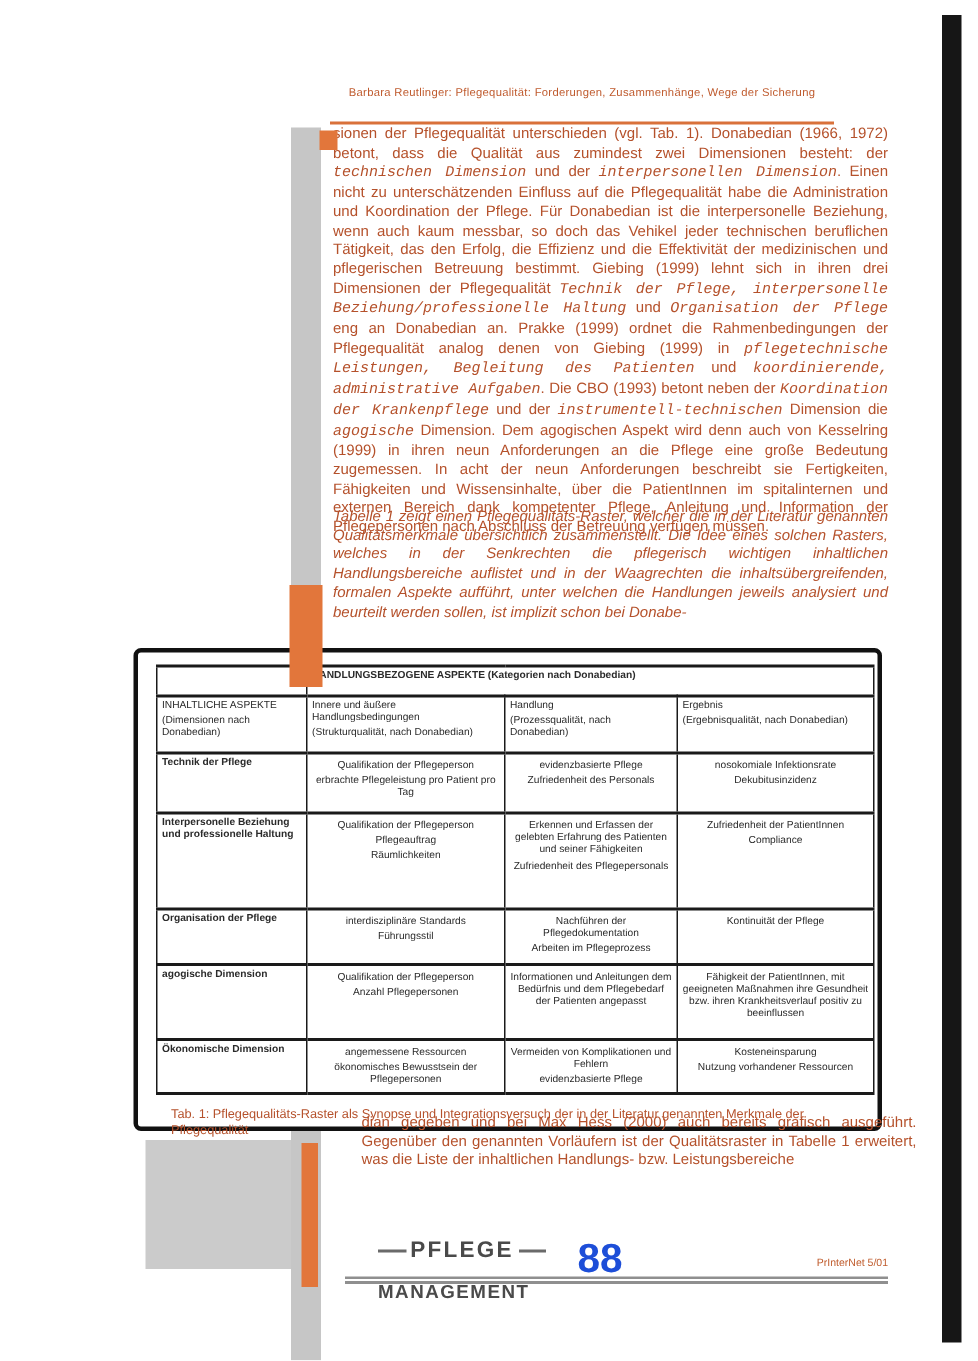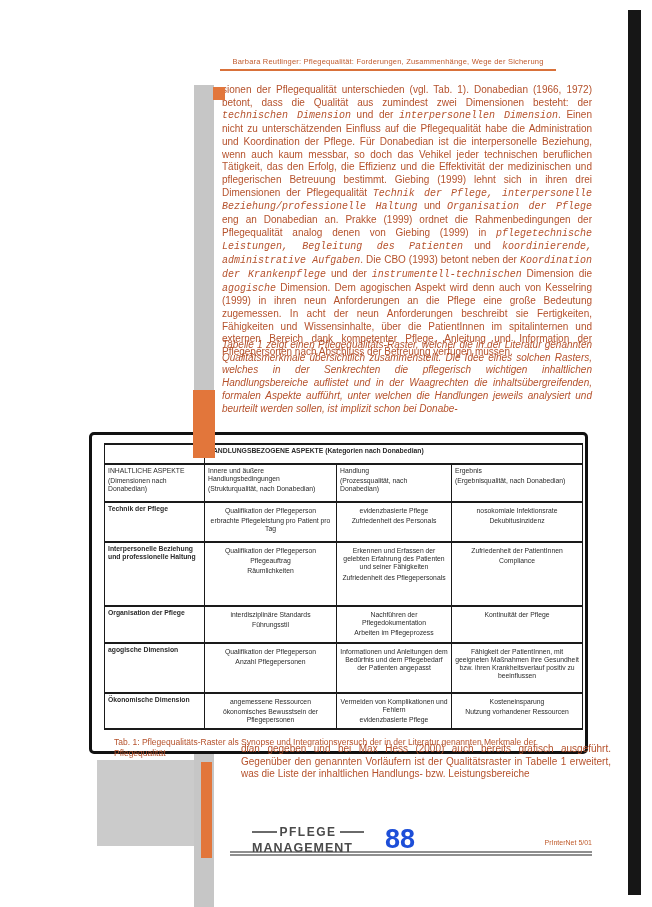--- a/index.html
+++ b/index.html
@@ -7,21 +7,21 @@
         font-family:"Liberation Sans", sans-serif;}
   
   .right-bar{position:absolute;left:628px;top:10px;width:13px;height:885px;background:#161616;z-index:3;}
   .gray-band{position:absolute;left:194px;top:85px;width:20px;height:822px;background:#c6c6c6;z-index:0;}
   .orange-top{position:absolute;left:213px;top:87px;width:12px;height:13px;background:#e2763b;z-index:2;}
   .orange-block{position:absolute;left:193px;top:390px;width:22px;height:68px;background:#e2763b;z-index:2;}
   .gray-bottom{position:absolute;left:97px;top:760px;width:97px;height:86px;background:#cbcbcb;z-index:0;}
   .orange-bottom{position:absolute;left:201px;top:762px;width:11px;height:96px;background:#e2763b;z-index:2;}
   
   .running-header{position:absolute;left:220px;top:57px;width:336px;text-align:center;
-     font-size:7.5px;letter-spacing:0.2px;color:#bf5a2d;padding-bottom:3px;
+     font-size:7.5px;letter-spacing:0.2px;color:#bf5a2d;padding-bottom:15px;
      border-bottom:2px solid #d9713a;z-index:1;}
   
   .body-text{position:absolute;left:222px;width:370px;text-align:justify;
      font-size:10px;line-height:12.7px;color:#b5512b;z-index:1;}
   .p1{top:84px;}
   .p2{top:339px;font-style:italic;}
   .p3{top:743px;margin-left:19px;}
   .body-text i{font-style:italic;font-family:Liberation Mono, monospace;}
   
   .table-box{position:absolute;left:89px;top:432px;width:499px;height:322px;
@@ -34,23 +34,23 @@
   td.span-head{font-weight:bold;font-size:7.2px;height:14px;vertical-align:middle;}
   td.colhead{text-align:left;}
   .ch-title{margin-bottom:2px;}
   .ch-sub{}
   td.dim{font-weight:bold;font-size:7px;text-align:left;}
   td.data{text-align:center;vertical-align:middle;}
   .cell-item{margin:2px 0;}
   .caption{margin:7px 20px 0 22px;font-size:8.5px;line-height:11px;color:#b5512b;}
   
   .logo{position:absolute;left:252px;top:825px;width:112px;color:#4a4a4a;z-index:1;}
-  .logo-top{display:flex;align-items:center;gap:3px;font-size:12px;font-weight:bold;letter-spacing:1.5px;}
+  .logo-top{display:flex;align-items:center;gap:3px;font-size:15px;font-weight:bold;letter-spacing:1.5px;}
   .logo-top .rule{flex:1;height:2px;background:#6a6a6a;}
-  .logo-bottom{font-size:12.5px;font-weight:bold;letter-spacing:1px;margin-top:2px;}
+  .logo-bottom{font-size:12.5px;font-weight:bold;letter-spacing:1px;margin-top:12px;}
   .page-number{position:absolute;left:385px;top:824px;font-size:27px;font-weight:bold;color:#1d4ed8;z-index:1;}
   .issue{position:absolute;right:60px;top:839px;font-size:7px;color:#c05d2e;z-index:1;}
   .footer-rule{position:absolute;left:230px;top:851px;width:362px;height:5px;z-index:0;
      background:linear-gradient(#8f8f8f 0,#8f8f8f 2px,#ffffff 2px,#ffffff 3px,#8f8f8f 3px,#8f8f8f 5px);}
 </style>
 </head>
 <body>
 
 <div class="page">
 

